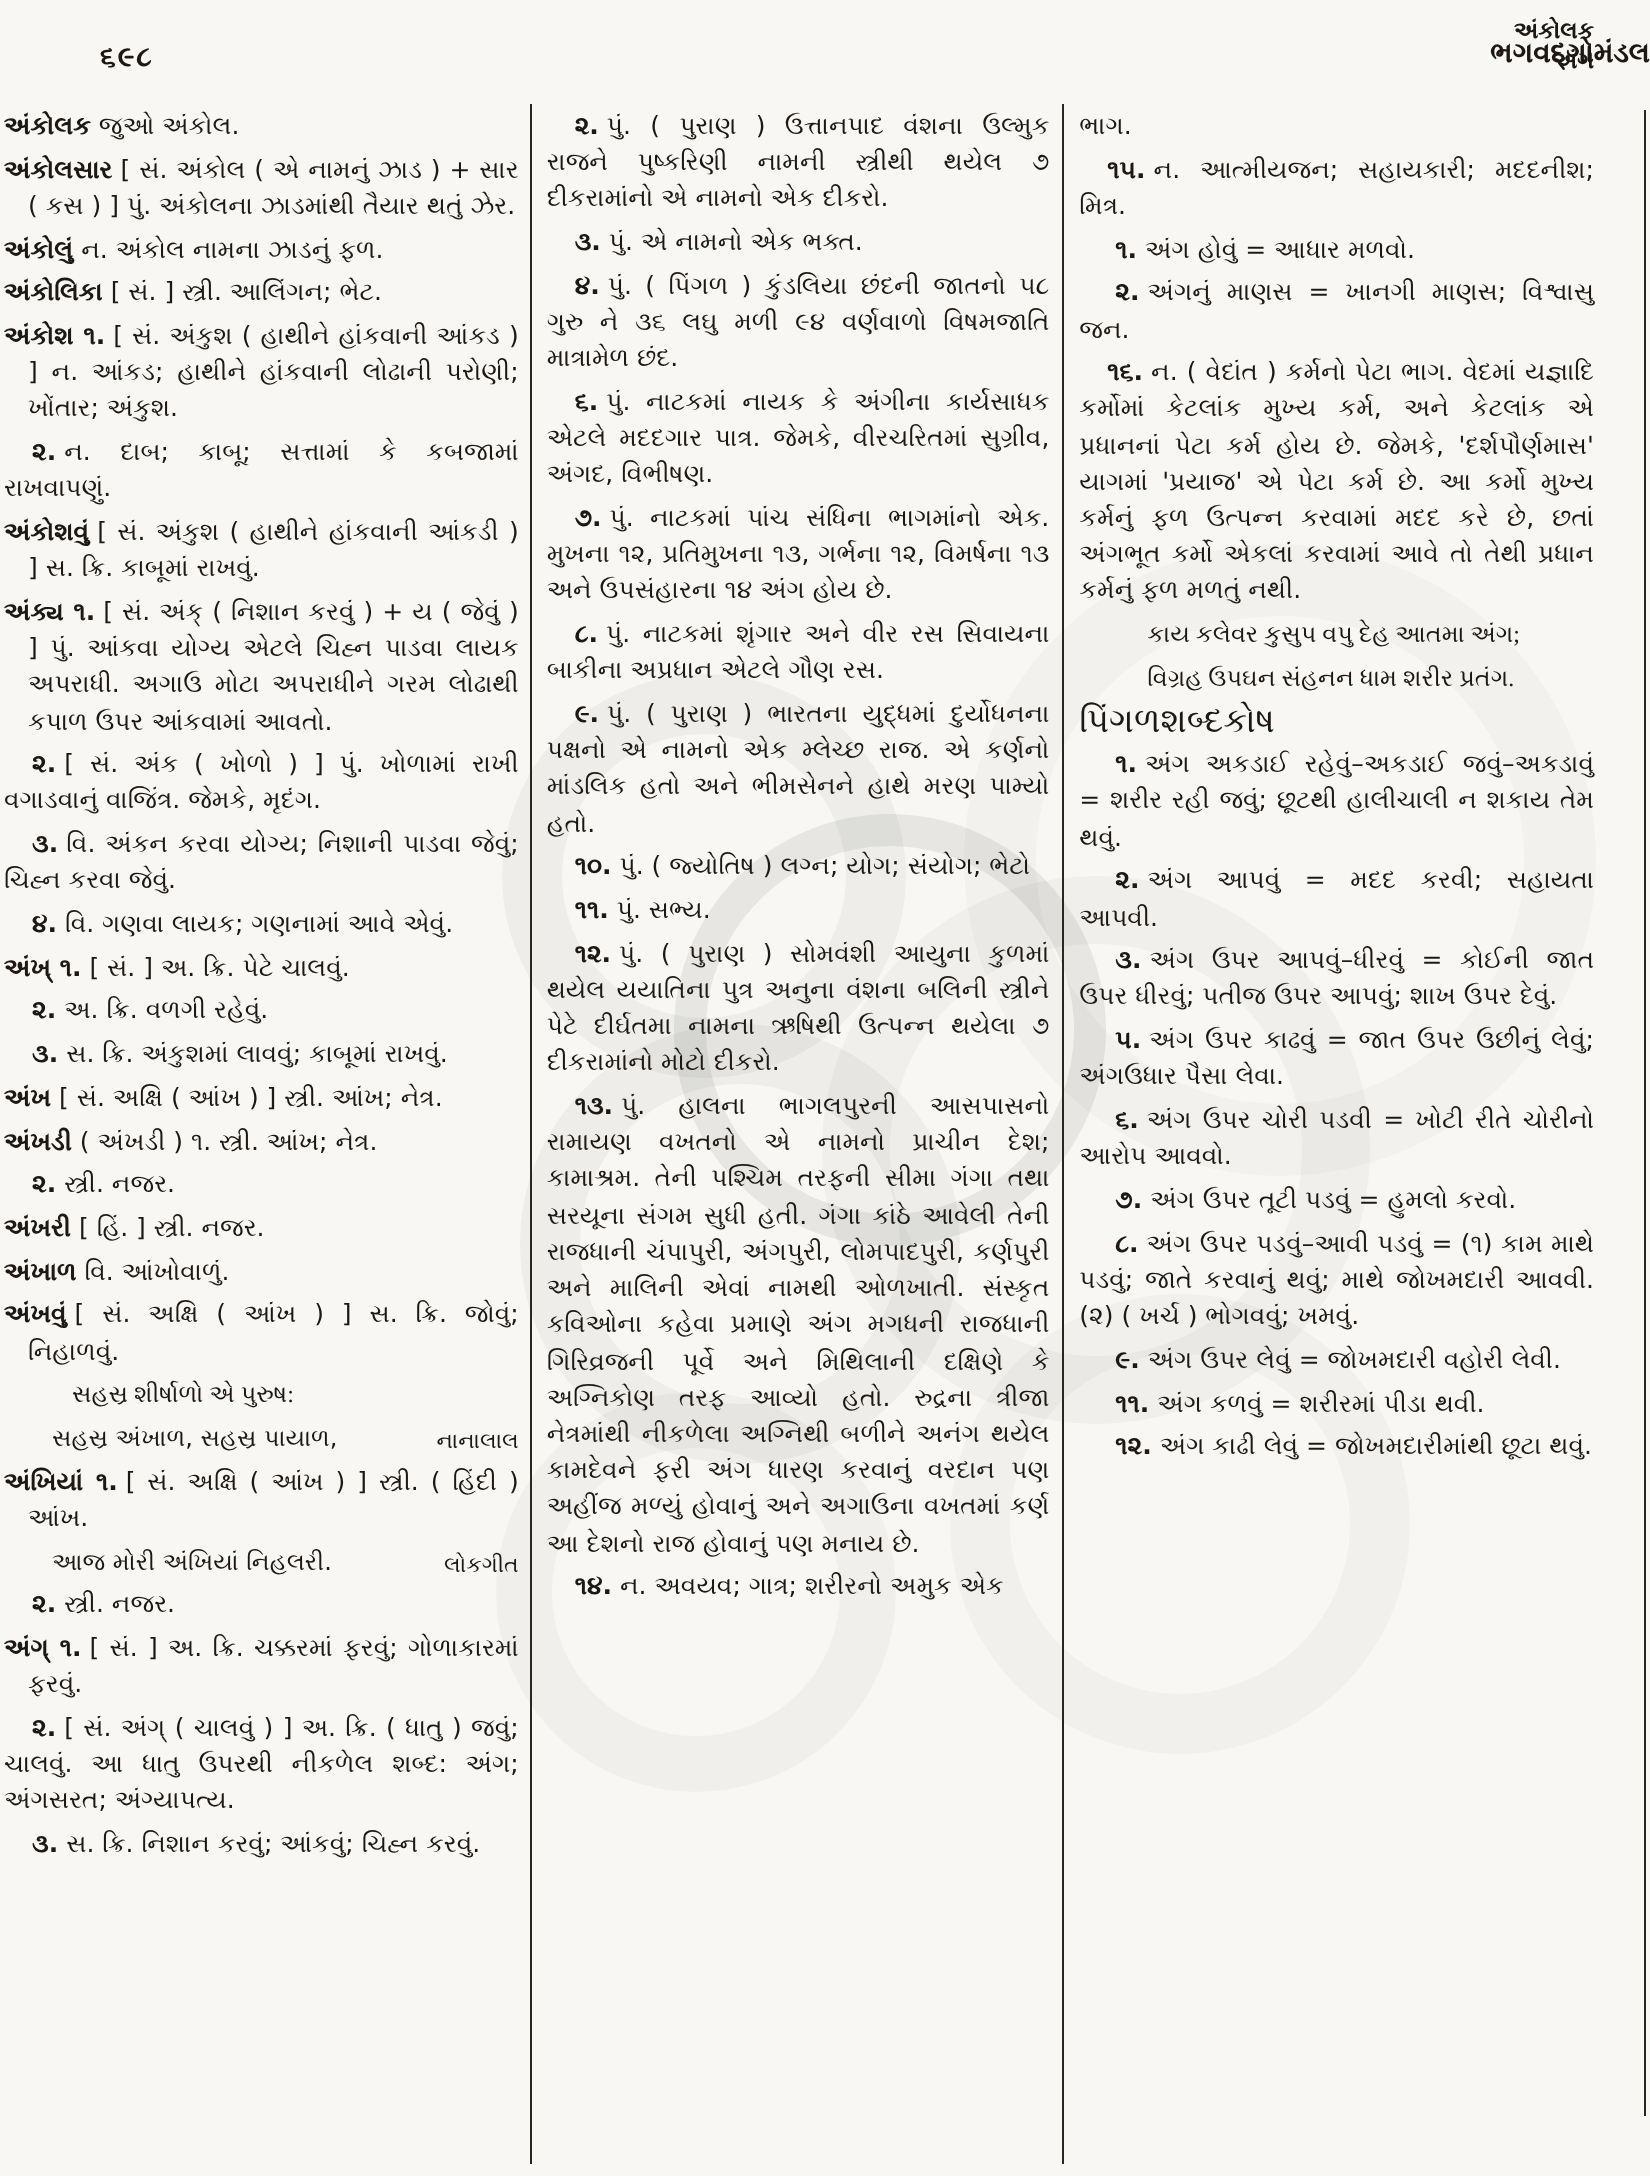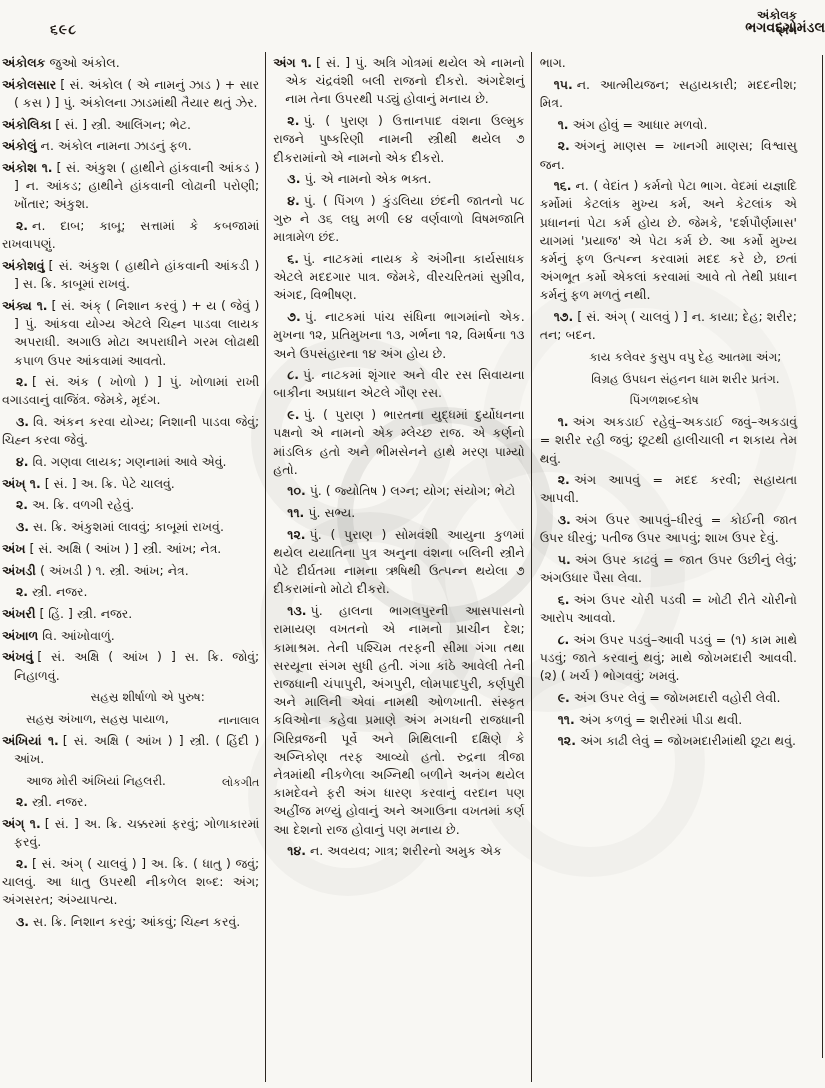--- a/index.html
+++ b/index.html
@@ -22,22 +22,22 @@
   .col-2{width:252px;padding:2px 6px 0 7px;border-right:1.5px solid #2c2620;}
   .col-3{width:258px;padding:2px 2px 0 8px;}
   .right-rule{position:absolute;top:55px;right:2px;width:1.5px;height:1003px;background:#2c2620;z-index:1;}
   
   .para{margin:0 0 3.5px 0;font-size:12.5px;line-height:18.2px;text-align:justify;}
   .para .head{font-weight:bold;margin-right:4px;}
   .para.entry{padding-left:12px;text-indent:-12px;}
   .para.sub{text-indent:14px;}
   .para.idiom{text-indent:18px;}
   .para.cont{text-indent:0;}
-  .para.quote{padding-left:34px;text-align:center;font-size:12px;}
-  .para.cite{text-align:center;padding-right:8px;font-size:12px;}
+  .para.quote{padding-left:34px;text-align:left;font-size:12px;font-family:Liberation Serif, serif;}
+  .para.cite{text-align:left;padding-right:8px;font-size:17px;}
   .para.quote-attr{padding-left:24px;text-align:left;font-size:12px;}
   .para .attr{float:right;font-size:11px;padding-top:2px;}
 </style>
 </head>
 <body>
 
 <div class="page">
 
   <svg class="wm" width="825" height="1088" viewBox="0 0 825 1088" aria-hidden="true">
     <circle cx="445" cy="515" r="100" fill="none" stroke="rgba(0,0,0,0.065)" stroke-width="16"></circle>
@@ -55,22 +55,22 @@
     <span class="catchwords">
       <span>અંકોલક</span><br>
       <span>અંગ</span>
     </span>
   </div>
 
   <div class="columns">
     <div class="col col-1">
         <p class="para entry"><span class="head">અંકોલક</span><span>જુઓ અંકોલ.</span></p>
         <p class="para entry"><span class="head">અંકોલસાર</span><span>[ સં. અંકોલ ( એ નામનું ઝાડ ) + સાર ( કસ ) ] પું. અંકોલના ઝાડમાંથી તૈયાર થતું ઝેર.</span></p>
+        <p class="para entry"><span class="head">અંકોલું</span><span>ન. અંકોલ નામના ઝાડનું ફળ.</span></p>
         <p class="para entry"><span class="head">અંકોલિકા</span><span>[ સં. ] સ્ત્રી. આલિંગન; ભેટ.</span></p>
-        <p class="para entry"><span class="head">અંકોલું</span><span>ન. અંકોલ નામના ઝાડનું ફળ.</span></p>
         <p class="para entry"><span class="head">અંકોશ ૧.</span><span>[ સં. અંકુશ ( હાથીને હાંકવાની આંકડ ) ] ન. આંકડ; હાથીને હાંકવાની લોઢાની પરોણી; ખોંતાર; અંકુશ.</span></p>
         <p class="para sub"><span class="head">૨.</span><span>ન. દાબ; કાબૂ; સત્તામાં કે કબજામાં રાખવાપણું.</span></p>
         <p class="para entry"><span class="head">અંકોશવું</span><span>[ સં. અંકુશ ( હાથીને હાંકવાની આંકડી ) ] સ. ક્રિ. કાબૂમાં રાખવું.</span></p>
         <p class="para entry"><span class="head">અંક્ય ૧.</span><span>[ સં. અંક્ ( નિશાન કરવું ) + ય ( જેવું ) ] પું. આંકવા યોગ્ય એટલે ચિહ્ન પાડવા લાયક અપરાધી. અગાઉ મોટા અપરાધીને ગરમ લોઢાથી કપાળ ઉપર આંકવામાં આવતો.</span></p>
         <p class="para sub"><span class="head">૨.</span><span>[ સં. અંક ( ખોળો ) ] પું. ખોળામાં રાખી વગાડવાનું વાજિંત્ર. જેમકે, મૃદંગ.</span></p>
         <p class="para sub"><span class="head">૩.</span><span>વિ. અંકન કરવા યોગ્ય; નિશાની પાડવા જેવું; ચિહ્ન કરવા જેવું.</span></p>
         <p class="para sub"><span class="head">૪.</span><span>વિ. ગણવા લાયક; ગણનામાં આવે એવું.</span></p>
         <p class="para entry"><span class="head">અંખ્ ૧.</span><span>[ સં. ] અ. ક્રિ. પેટે ચાલવું.</span></p>
         <p class="para sub"><span class="head">૨.</span><span>અ. ક્રિ. વળગી રહેવું.</span></p>
         <p class="para sub"><span class="head">૩.</span><span>સ. ક્રિ. અંકુશમાં લાવવું; કાબૂમાં રાખવું.</span></p>
@@ -83,49 +83,48 @@
         <p class="para quote"><span>સહસ્ર શીર્ષાળો એ પુરુષ:</span></p>
         <p class="para quote-attr"><span class="attr">નાનાલાલ</span><span>સહસ્ર અંખાળ, સહસ્ર પાયાળ,</span></p>
         <p class="para entry"><span class="head">અંખિયાં ૧.</span><span>[ સં. અક્ષિ ( આંખ ) ] સ્ત્રી. ( હિંદી ) આંખ.</span></p>
         <p class="para quote-attr"><span class="attr">લોકગીત</span><span>આજ મોરી અંખિયાં નિહલરી.</span></p>
         <p class="para sub"><span class="head">૨.</span><span>સ્ત્રી. નજર.</span></p>
         <p class="para entry"><span class="head">અંગ્ ૧.</span><span>[ સં. ] અ. ક્રિ. ચક્કરમાં ફરવું; ગોળાકારમાં ફરવું.</span></p>
         <p class="para sub"><span class="head">૨.</span><span>[ સં. અંગ્ ( ચાલવું ) ] અ. ક્રિ. ( ધાતુ ) જવું; ચાલવું. આ ધાતુ ઉપરથી નીકળેલ શબ્દ: અંગ; અંગસરત; અંગ્યાપત્ય.</span></p>
         <p class="para sub"><span class="head">૩.</span><span>સ. ક્રિ. નિશાન કરવું; આંકવું; ચિહ્ન કરવું.</span></p>
       </div>
     <div class="col col-2">
-        <p class="para entry"><span class="head">અંગ ૧.</span><span>[ સં. ] પું. અત્રિ ગોત્રમાં થયેલ એ નામનો એક ચંદ્રવંશી બલી રાજનો દીકરો. અંગદેશનું નામ તેના ઉપરથી પડ્યું હોવાનું મનાય છે.</span></p>
         <p class="para sub"><span class="head">૨.</span><span>પું. ( પુરાણ ) ઉત્તાનપાદ વંશના ઉલ્મુક રાજને પુષ્કરિણી નામની સ્ત્રીથી થયેલ ૭ દીકરામાંનો એ નામનો એક દીકરો.</span></p>
         <p class="para sub"><span class="head">૩.</span><span>પું. એ નામનો એક ભક્ત.</span></p>
         <p class="para sub"><span class="head">૪.</span><span>પું. ( પિંગળ ) કુંડલિયા છંદની જાતનો ૫૮ ગુરુ ને ૩૬ લઘુ મળી ૯૪ વર્ણવાળો વિષમજાતિ માત્રામેળ છંદ.</span></p>
         <p class="para sub"><span class="head">૬.</span><span>પું. નાટકમાં નાયક કે અંગીના કાર્યસાધક એટલે મદદગાર પાત્ર. જેમકે, વીરચરિતમાં સુગ્રીવ, અંગદ, વિભીષણ.</span></p>
         <p class="para sub"><span class="head">૭.</span><span>પું. નાટકમાં પાંચ સંધિના ભાગમાંનો એક. મુખના ૧૨, પ્રતિમુખના ૧૩, ગર્ભના ૧૨, વિમર્ષના ૧૩ અને ઉપસંહારના ૧૪ અંગ હોય છે.</span></p>
         <p class="para sub"><span class="head">૮.</span><span>પું. નાટકમાં શૃંગાર અને વીર રસ સિવાયના બાકીના અપ્રધાન એટલે ગૌણ રસ.</span></p>
         <p class="para sub"><span class="head">૯.</span><span>પું. ( પુરાણ ) ભારતના યુદ્ધમાં દુર્યોધનના પક્ષનો એ નામનો એક મ્લેચ્છ રાજ. એ કર્ણનો માંડલિક હતો અને ભીમસેનને હાથે મરણ પામ્યો હતો.</span></p>
         <p class="para sub"><span class="head">૧૦.</span><span>પું. ( જ્યોતિષ ) લગ્ન; યોગ; સંયોગ; ભેટો</span></p>
         <p class="para sub"><span class="head">૧૧.</span><span>પું. સભ્ય.</span></p>
         <p class="para sub"><span class="head">૧૨.</span><span>પું. ( પુરાણ ) સોમવંશી આયુના કુળમાં થયેલ યયાતિના પુત્ર અનુના વંશના બલિની સ્ત્રીને પેટે દીર્ઘતમા નામના ઋષિથી ઉત્પન્ન થયેલા ૭ દીકરામાંનો મોટો દીકરો.</span></p>
         <p class="para sub"><span class="head">૧૩.</span><span>પું. હાલના ભાગલપુરની આસપાસનો રામાયણ વખતનો એ નામનો પ્રાચીન દેશ; કામાશ્રમ. તેની પશ્ચિમ તરફની સીમા ગંગા તથા સરયૂના સંગમ સુધી હતી. ગંગા કાંઠે આવેલી તેની રાજધાની ચંપાપુરી, અંગપુરી, લોમપાદપુરી, કર્ણપુરી અને માલિની એવાં નામથી ઓળખાતી. સંસ્કૃત કવિઓના કહેવા પ્રમાણે અંગ મગધની રાજધાની ગિરિવ્રજની પૂર્વે અને મિથિલાની દક્ષિણે કે અગ્નિકોણ તરફ આવ્યો હતો. રુદ્રના ત્રીજા નેત્રમાંથી નીકળેલા અગ્નિથી બળીને અનંગ થયેલ કામદેવને ફરી અંગ ધારણ કરવાનું વરદાન પણ અહીંજ મળ્યું હોવાનું અને અગાઉના વખતમાં કર્ણ આ દેશનો રાજ હોવાનું પણ મનાય છે.</span></p>
         <p class="para sub"><span class="head">૧૪.</span><span>ન. અવયવ; ગાત્ર; શરીરનો અમુક એક</span></p>
       </div>
     <div class="col col-3">
         <p class="para cont"><span>ભાગ.</span></p>
         <p class="para sub"><span class="head">૧૫.</span><span>ન. આત્મીયજન; સહાયકારી; મદદનીશ; મિત્ર.</span></p>
         <p class="para idiom"><span class="head">૧.</span><span>અંગ હોવું = આધાર મળવો.</span></p>
         <p class="para idiom"><span class="head">૨.</span><span>અંગનું માણસ = ખાનગી માણસ; વિશ્વાસુ જન.</span></p>
         <p class="para sub"><span class="head">૧૬.</span><span>ન. ( વેદાંત ) કર્મનો પેટા ભાગ. વેદમાં યજ્ઞાદિ કર્મોમાં કેટલાંક મુખ્ય કર્મ, અને કેટલાંક એ પ્રધાનનાં પેટા કર્મ હોય છે. જેમકે, 'દર્શપૌર્ણમાસ' યાગમાં 'પ્રયાજ' એ પેટા કર્મ છે. આ કર્મો મુખ્ય કર્મનું ફળ ઉત્પન્ન કરવામાં મદદ કરે છે, છતાં અંગભૂત કર્મો એકલાં કરવામાં આવે તો તેથી પ્રધાન કર્મનું ફળ મળતું નથી.</span></p>
-        <p class="para sub"><span class="head">૧૭.</span><span>[ સં. અંગ્ ( ચાલવું ) ] ન. કાયા; દેહ; શરીર; તન; બદન.</span></p>
         <p class="para quote"><span>કાય કલેવર કુસુપ વપુ દેહ આતમા અંગ;</span></p>
         <p class="para quote"><span>વિગ્રહ ઉપઘન સંહનન ધામ શરીર પ્રતંગ.</span></p>
         <p class="para cite"><span>પિંગળશબ્દકોષ</span></p>
         <p class="para idiom"><span class="head">૧.</span><span>અંગ અકડાઈ રહેવું–અકડાઈ જવું–અકડાવું = શરીર રહી જવું; છૂટથી હાલીચાલી ન શકાય તેમ થવું.</span></p>
         <p class="para idiom"><span class="head">૨.</span><span>અંગ આપવું = મદદ કરવી; સહાયતા આપવી.</span></p>
         <p class="para idiom"><span class="head">૩.</span><span>અંગ ઉપર આપવું–ધીરવું = કોઈની જાત ઉપર ધીરવું; પતીજ ઉપર આપવું; શાખ ઉપર દેવું.</span></p>
         <p class="para idiom"><span class="head">૫.</span><span>અંગ ઉપર કાઢવું = જાત ઉપર ઉછીનું લેવું; અંગઉધાર પૈસા લેવા.</span></p>
         <p class="para idiom"><span class="head">૬.</span><span>અંગ ઉપર ચોરી પડવી = ખોટી રીતે ચોરીનો આરોપ આવવો.</span></p>
+        <p class="para idiom"><span class="head">૭.</span><span>અંગ ઉપર તૂટી પડવું = હુમલો કરવો.</span></p>
         <p class="para idiom"><span class="head">૮.</span><span>અંગ ઉપર પડવું–આવી પડવું = (૧) કામ માથે પડવું; જાતે કરવાનું થવું; માથે જોખમદારી આવવી. (૨) ( ખર્ચ ) ભોગવવું; ખમવું.</span></p>
         <p class="para idiom"><span class="head">૯.</span><span>અંગ ઉપર લેવું = જોખમદારી વહોરી લેવી.</span></p>
         <p class="para idiom"><span class="head">૧૧.</span><span>અંગ કળવું = શરીરમાં પીડા થવી.</span></p>
         <p class="para idiom"><span class="head">૧૨.</span><span>અંગ કાઢી લેવું = જોખમદારીમાંથી છૂટા થવું.</span></p>
       </div>
   </div>
 
   <div class="right-rule"></div>
 </div>
 

